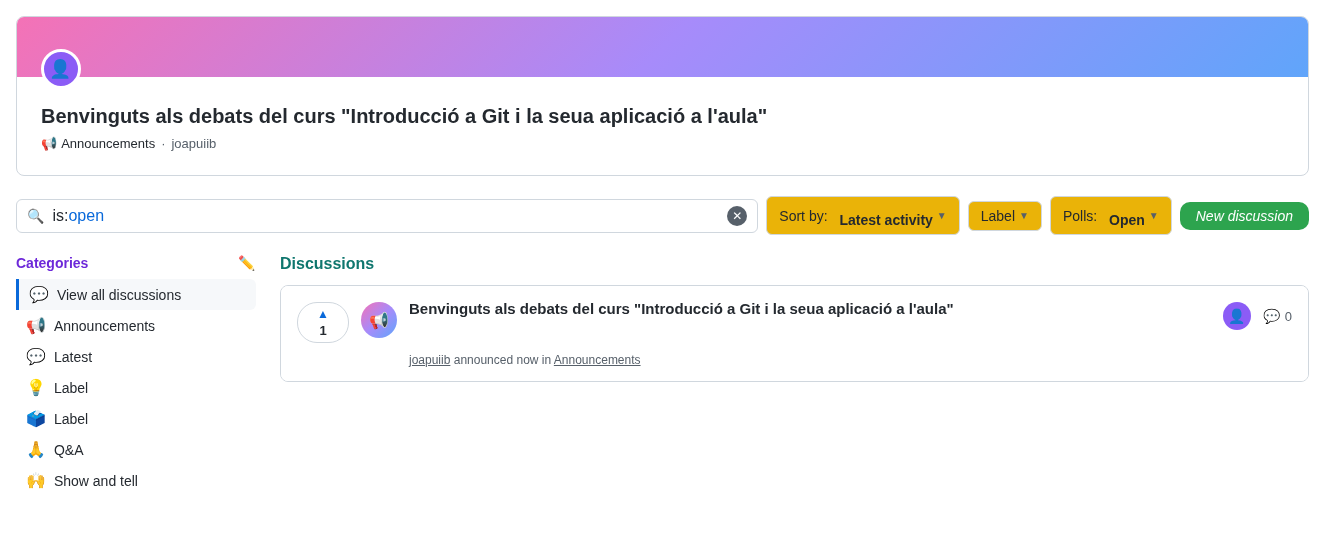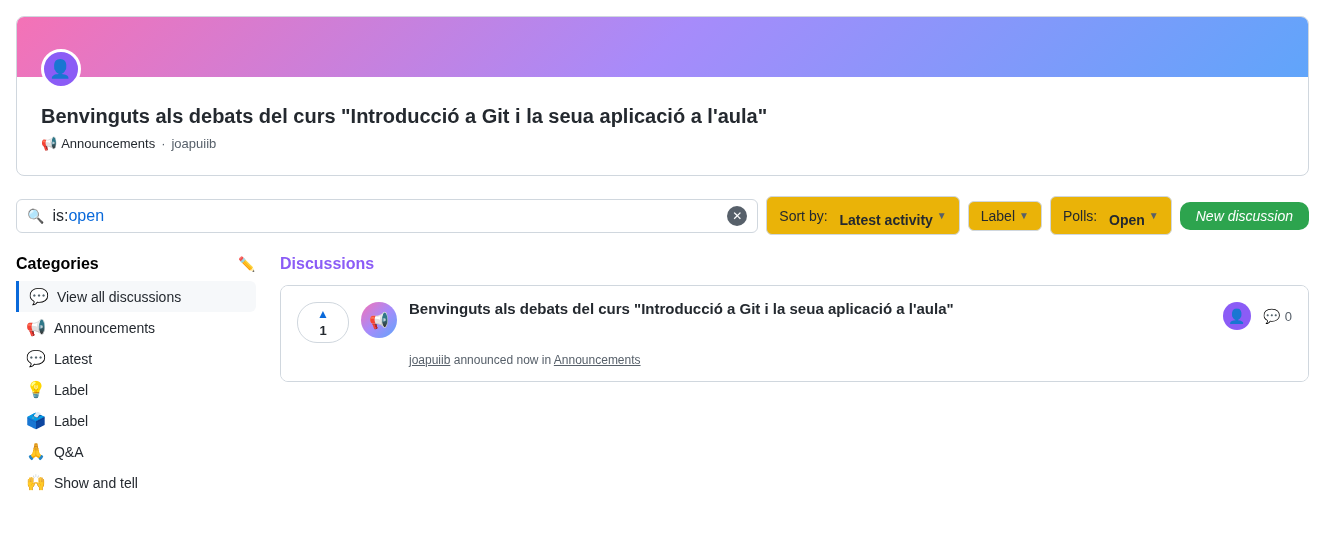--- a/index.html
+++ b/index.html
@@ -124,21 +124,21 @@
       display: flex;
       gap: 24px;
     }
 
     
     .sidebar { width: 240px; flex-shrink: 0; }
     .sidebar-header {
       display: flex; align-items: center; justify-content: space-between;
       margin-bottom: 8px;
     }
-    .sidebar-title { font-weight: 600; font-size: 16px; color: #000000; }
+    .sidebar-title { font-weight: 600; font-size: 14px; color: #6d28d9; }
     .sidebar-edit { color: #57606a; cursor: pointer; font-size: 14px; }
     .sidebar-item {
       display: flex; align-items: center; gap: 8px;
       padding: 6px 10px;
       border-radius: 6px;
       cursor: pointer;
       font-size: 14px;
       color: #24292f;
       text-decoration: none;
     }
@@ -146,21 +146,21 @@
       background: #f6f8fa;
       font-weight: 500;
       border-left: 3px solid #0969da;
       border-radius: 0 6px 6px 0;
     }
     .sidebar-item-icon { font-size: 16px; }
 
     
     .discussions-panel { flex: 1; }
     .discussions-header {
-      font-weight: 600; font-size: 16px; margin-bottom: 12px; color: #8b5cf6;
+      font-weight: 600; font-size: 16px; margin-bottom: 12px; color: #0f766e;
     }
     .discussion-list { border: 1px solid #d0d7de; border-radius: 8px; overflow: hidden; }
     .discussion-item {
       display: flex; align-items: flex-start; gap: 12px;
       padding: 14px 16px;
       border-bottom: 1px solid #d0d7de;
       background: #fff;
     }
     .discussion-item:last-child { border-bottom: none; }
 

